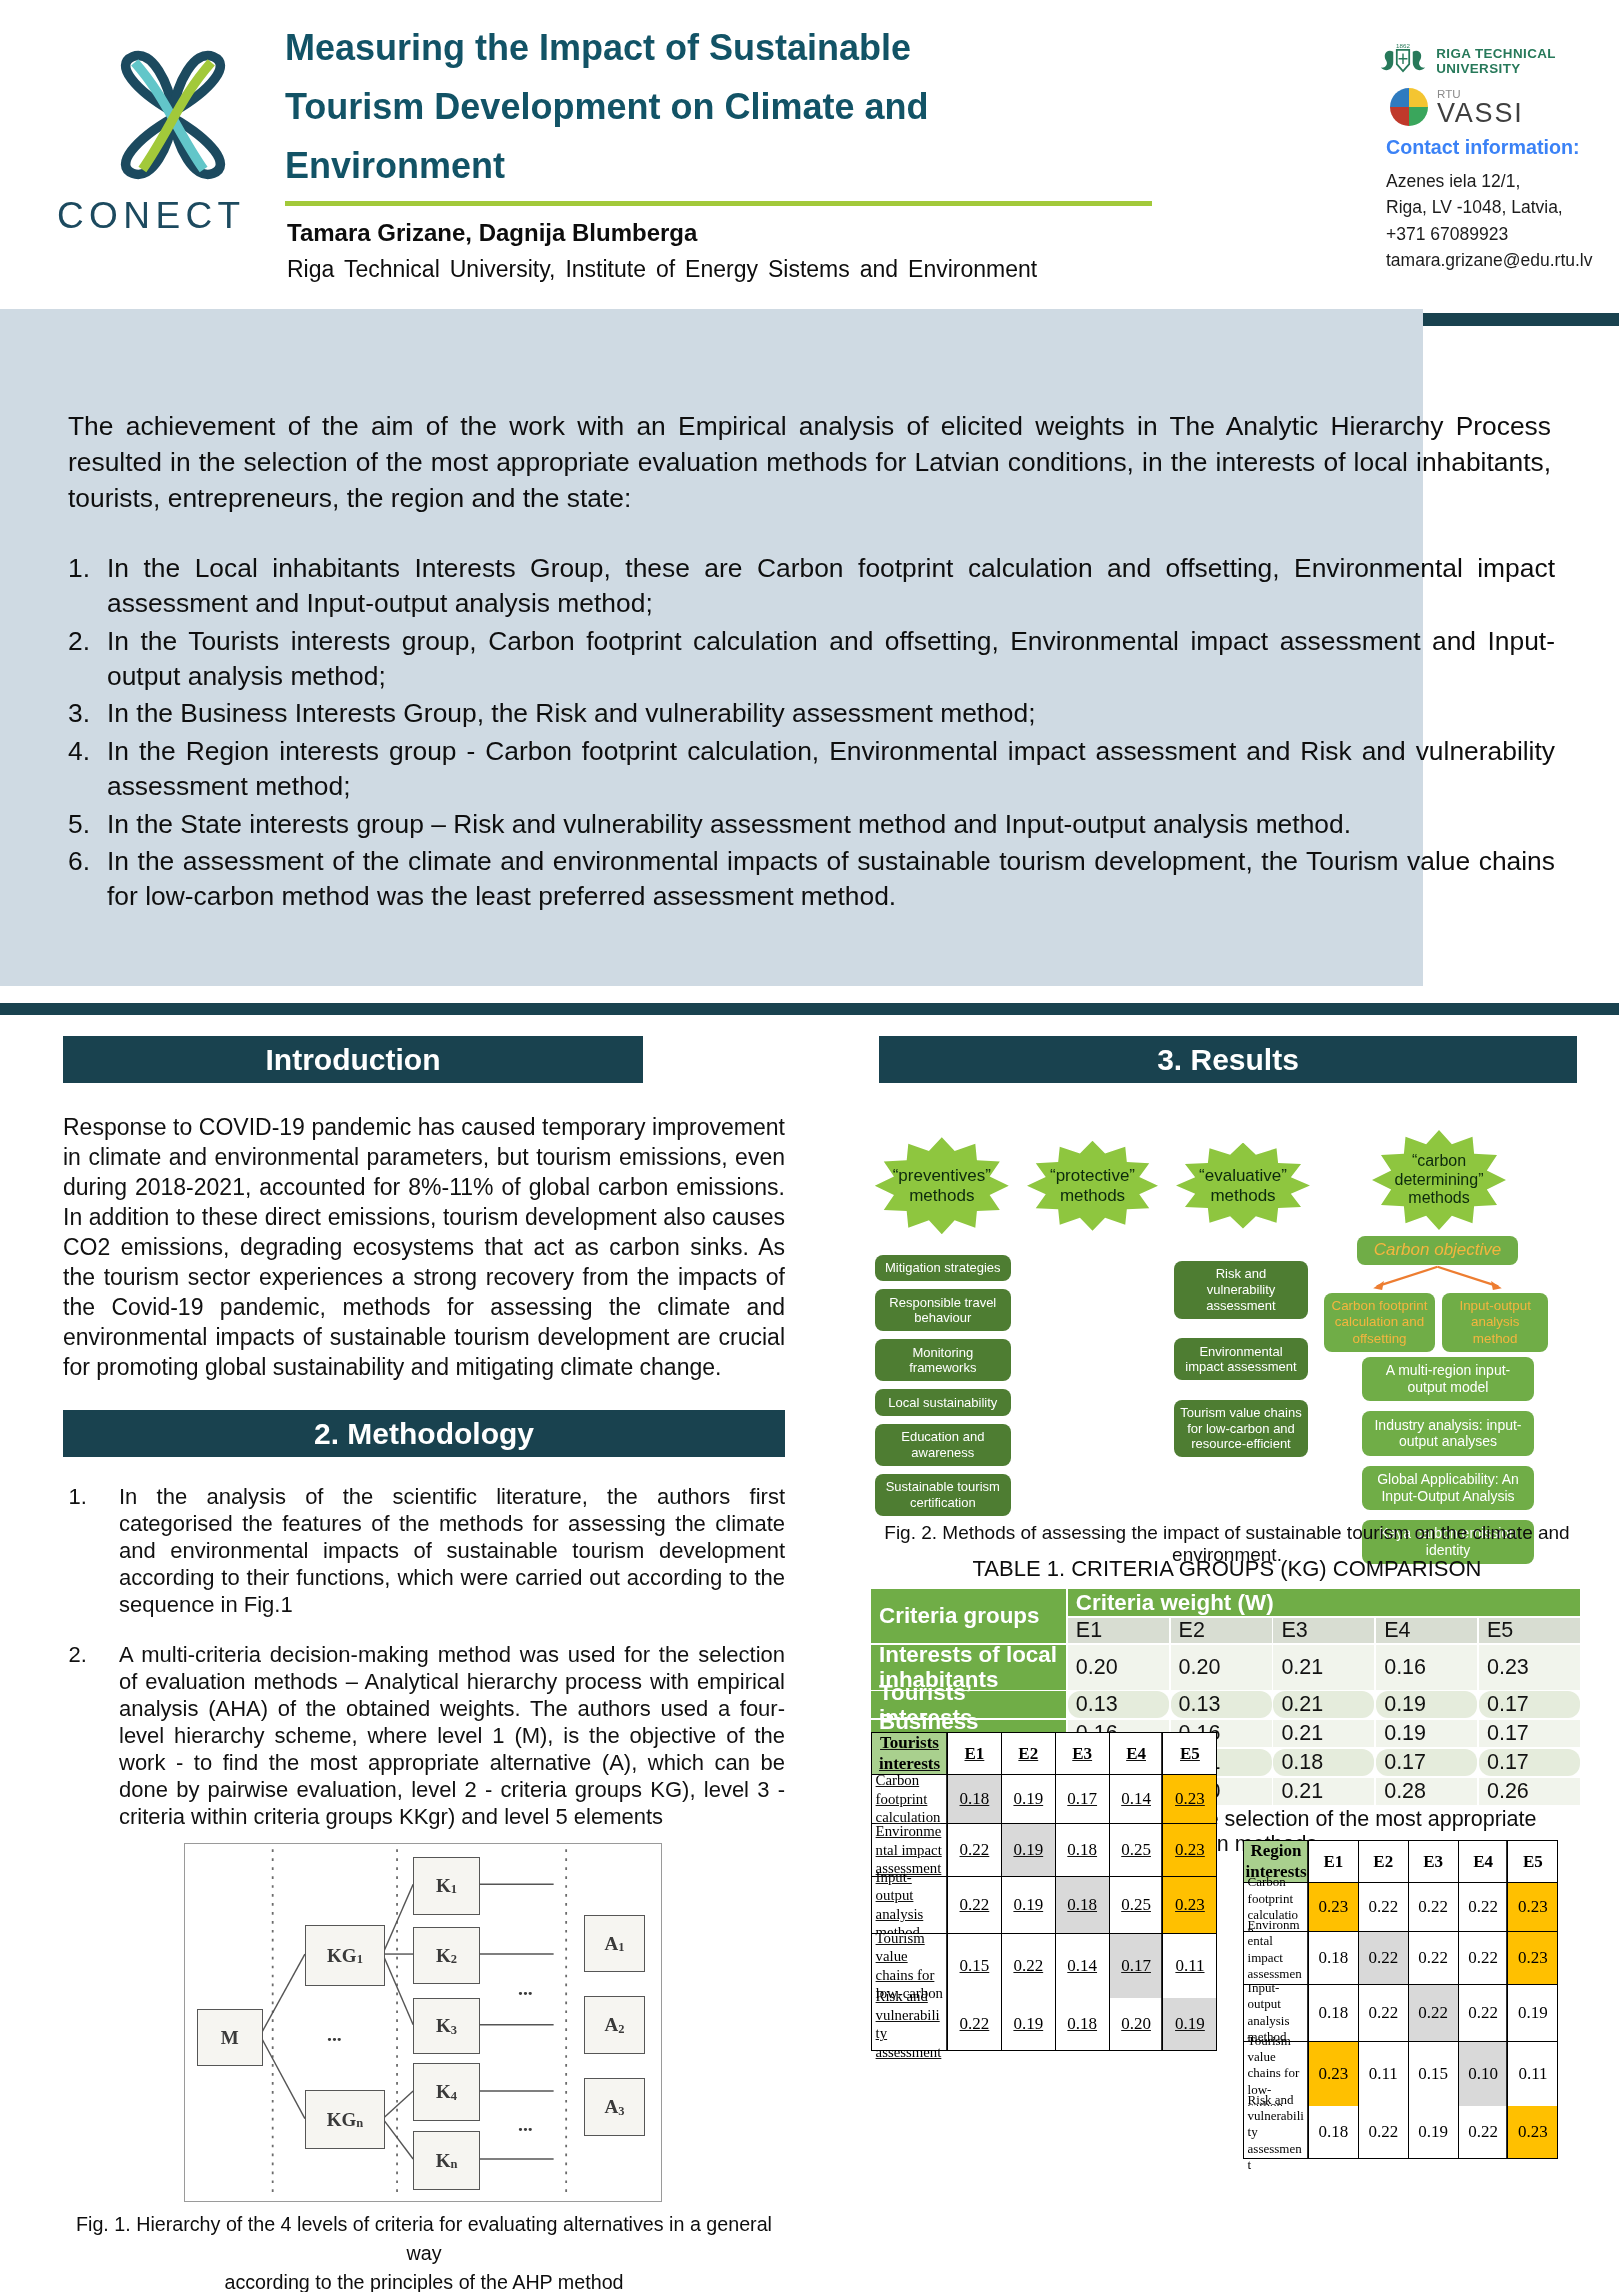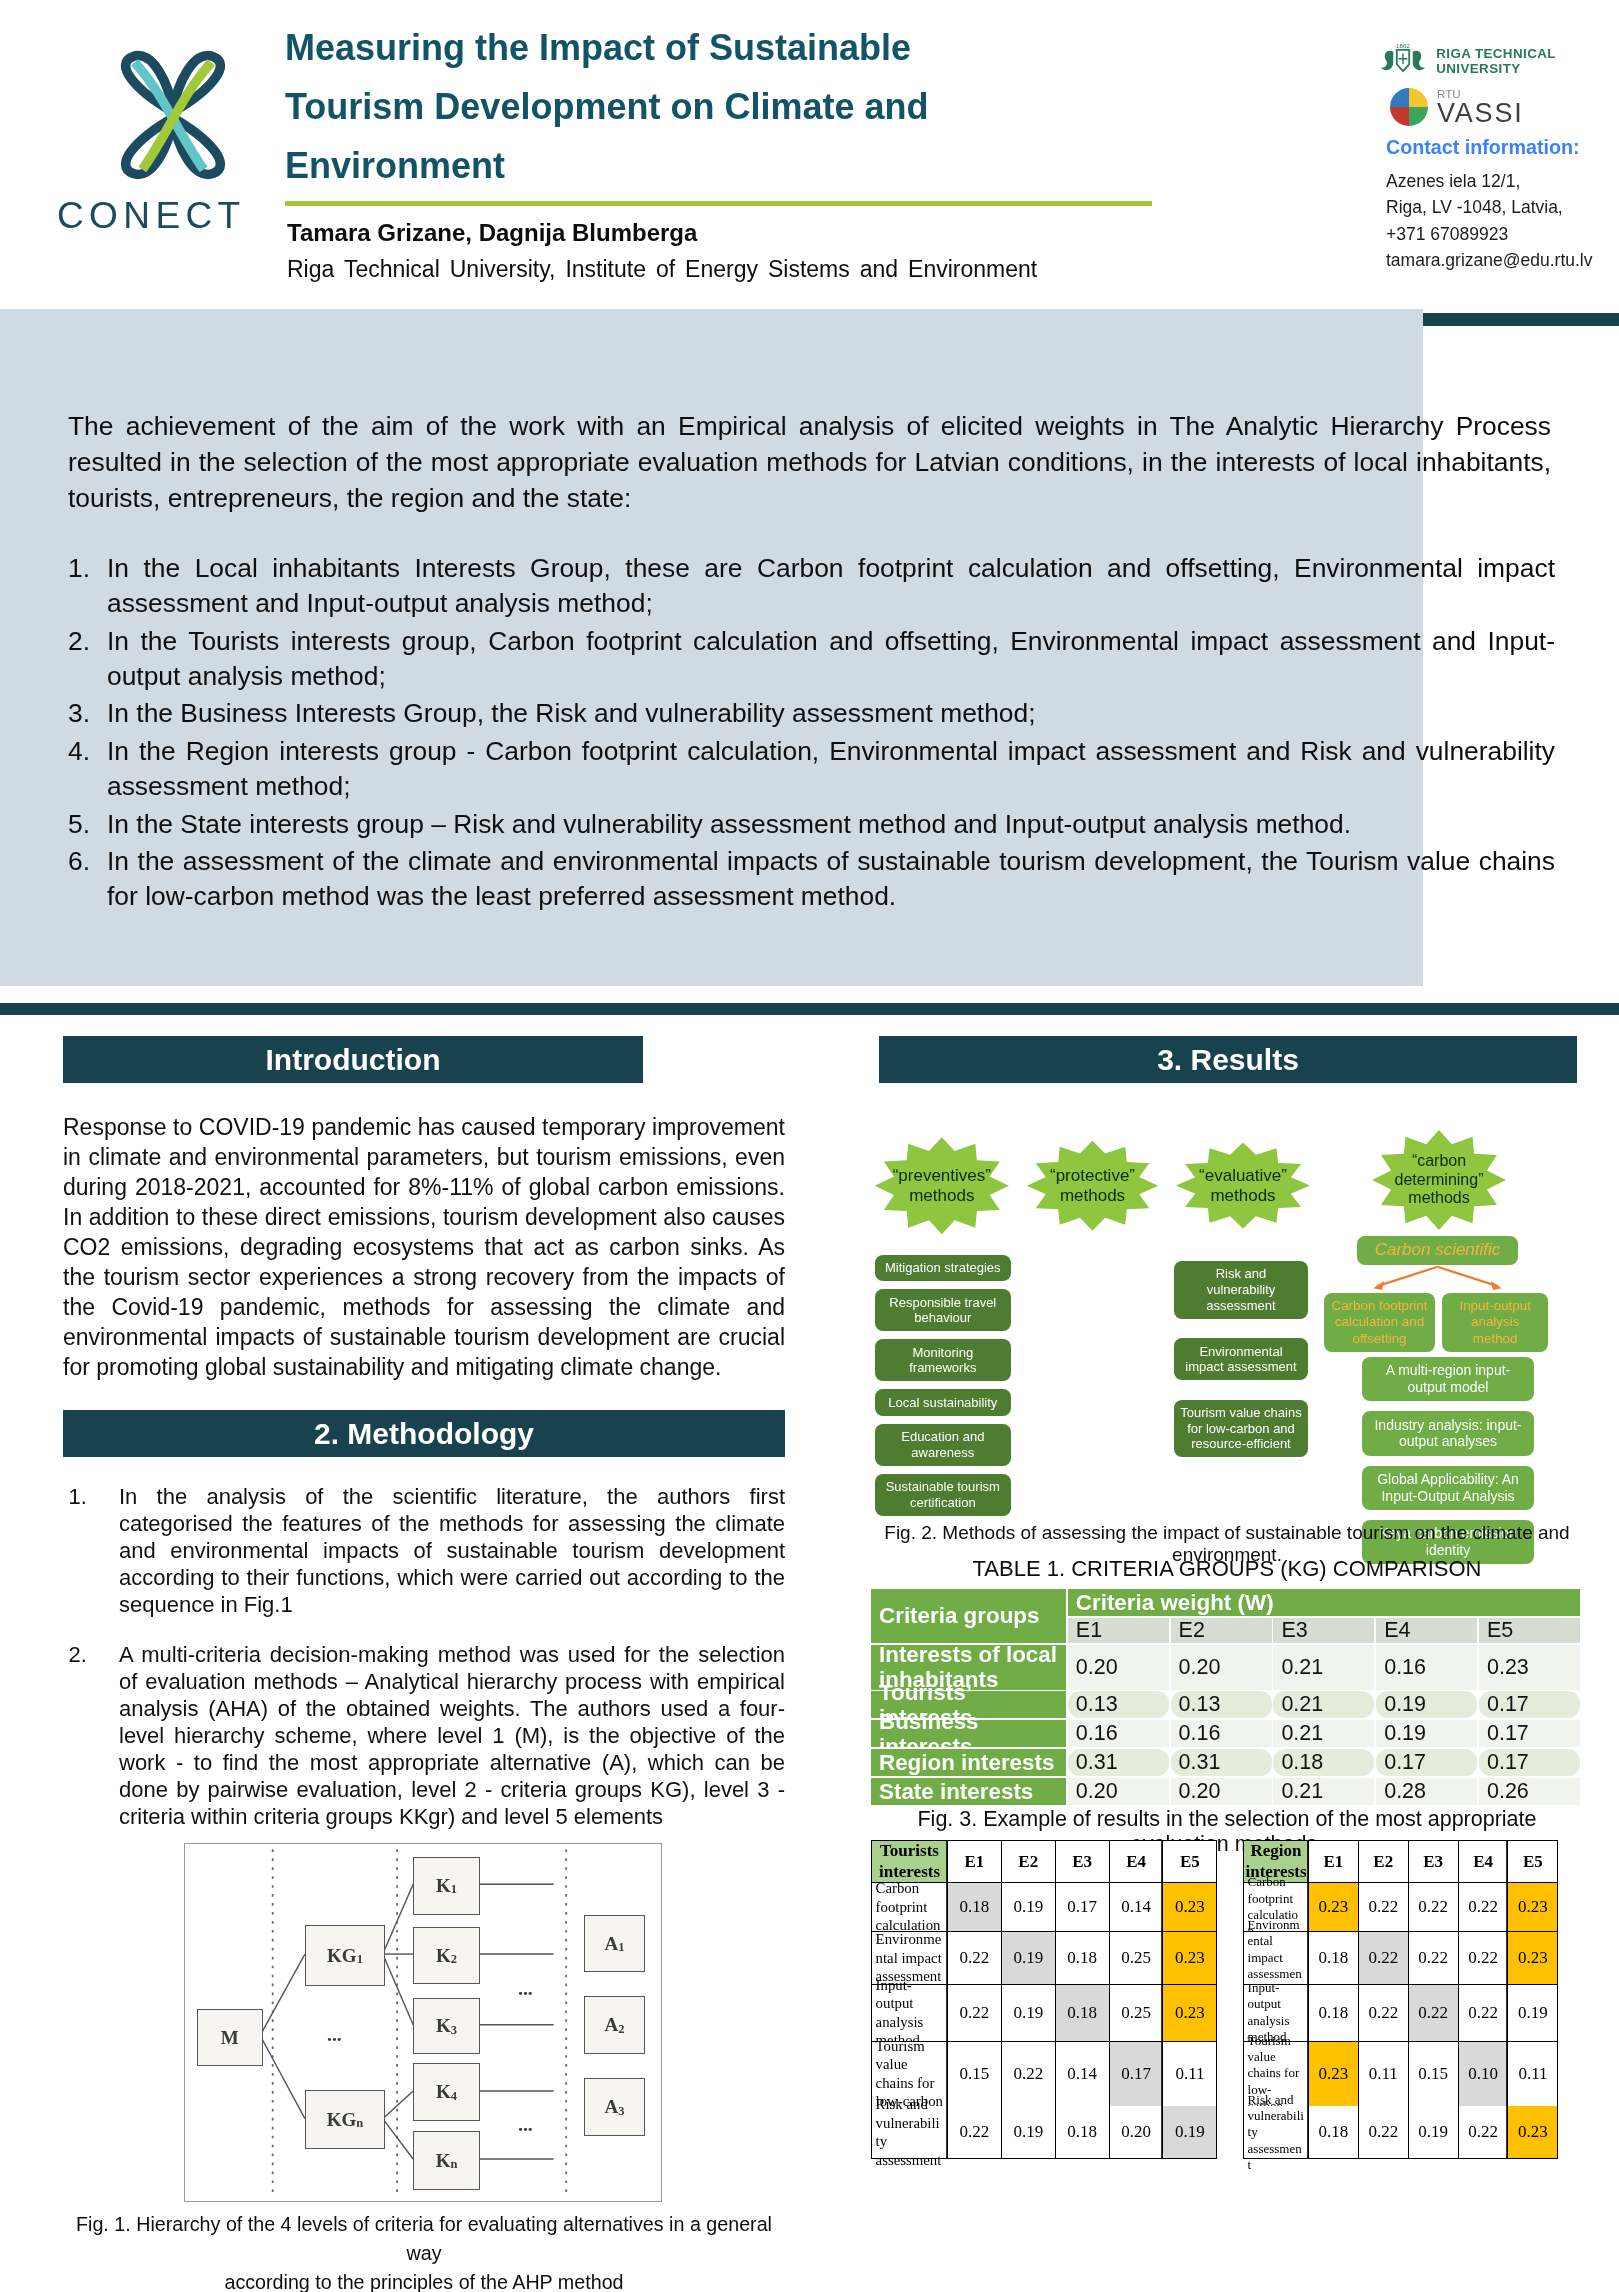--- a/index.html
+++ b/index.html
@@ -86,21 +86,21 @@
       font-family:"Liberation Serif",serif;grid-template-rows:41px 48px 52px 56px 64px 52px;}
   .f3 .c{background:#fff;display:flex;align-items:center;justify-content:center;text-align:center;
          font-size:17px;color:#000;padding:0.9px 1.8px;box-sizing:border-box;}
   .f3 .hd{font-weight:bold;font-size:17px;}
   .f3 .lab{justify-content:flex-start;text-align:left;font-size:14.8px;line-height:1.25;
            overflow-wrap:anywhere;padding:1.8px 3.6px;}
   .f3 .ghd{background:#a9d08e;font-weight:bold;font-size:17px;line-height:1.2;}
   .f3 .og{background:#ffc000;}
   .f3 .gy{background:#d9d9d9;}
   .f3 .thickL{box-shadow:-1.8px 0 0 0 #000;}
-  .t-left{left:871px;top:1840px;grid-template-columns:75px repeat(5,53px);}
+  .t-left{left:871px;top:1732px;grid-template-columns:75px repeat(5,53px);text-decoration:underline;}
   .t-right{left:1243px;top:1840px;grid-template-columns:64px repeat(5,49px);}
   .t-right .lab{font-size:13px;}
 </style>
 </head>
 <body>
 
 <div class="page">
 
   <svg class="conect-svg" width="134" height="134" viewBox="0 0 140 140">
     <path d="M70,68 C30,45 8,18 28,10 C48,2 66,38 70,68" fill="none" stroke="#1c4a5f" stroke-width="10"></path>
@@ -267,21 +267,21 @@
       <div class="box bdark">Sustainable tourism certification</div>
     </div>
 
 
     <div class="f2col" style="left:301px;top:131px;width:134px;gap:19.7px;">
       <div class="box bdark">Risk and vulnerability assessment</div>
       <div class="box bdark">Environmental impact assessment</div>
       <div class="box bdark">Tourism value chains for low-carbon and resource-efficient</div>
     </div>
 
-    <div class="box bmid orange-text" style="position:absolute;left:484px;top:106px;width:161px;height:29px;font-style:italic;font-size:17px;">Carbon scientific</div>
+    <div class="box bmid orange-text" style="position:absolute;left:484px;top:106px;width:161px;height:29px;font-style:italic;font-size:17px;">Carbon objective</div>
     <svg style="position:absolute;left:484px;top:135px;" width="161" height="25" viewBox="0 0 180 28">
       <line x1="90" y1="2" x2="22" y2="24" stroke="#ed7d31" stroke-width="2.5"></line>
       <line x1="90" y1="2" x2="158" y2="24" stroke="#ed7d31" stroke-width="2.5"></line>
       <polygon points="18,26 30,18 28,28" fill="#ed7d31"></polygon>
       <polygon points="162,26 150,18 152,28" fill="#ed7d31"></polygon>
     </svg>
     <div style="position:absolute;left:451px;top:163px;display:flex;gap:7.2px;align-items:flex-end;">
       <div class="box bmid orange-text" style="width:111px;font-size:13.4px;">Carbon footprint calculation and offsetting</div>
       <div class="box bmid orange-text" style="width:106px;font-size:13.4px;">Input-output analysis method</div>
     </div>

